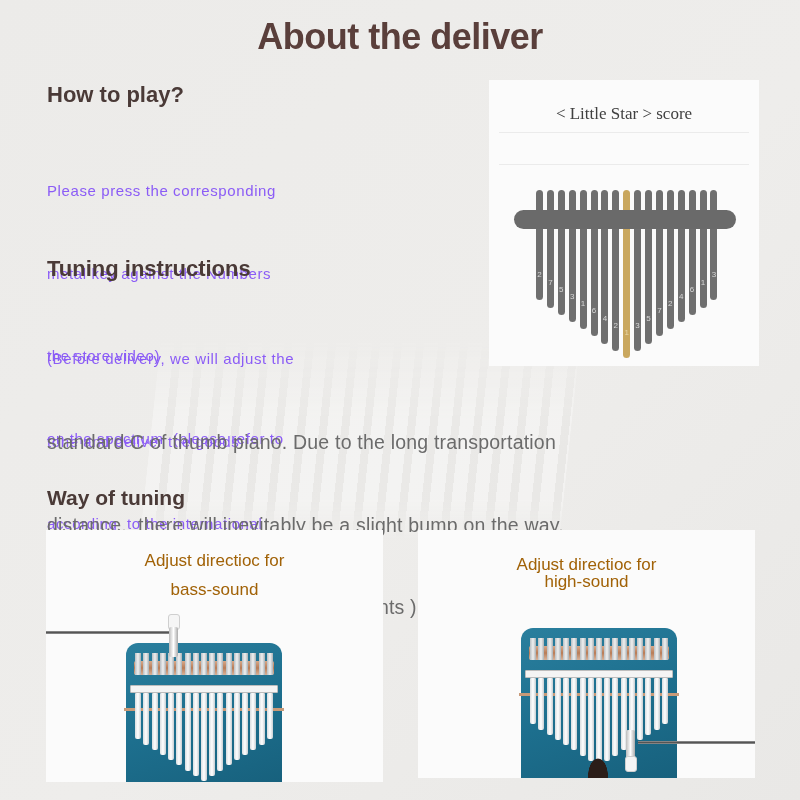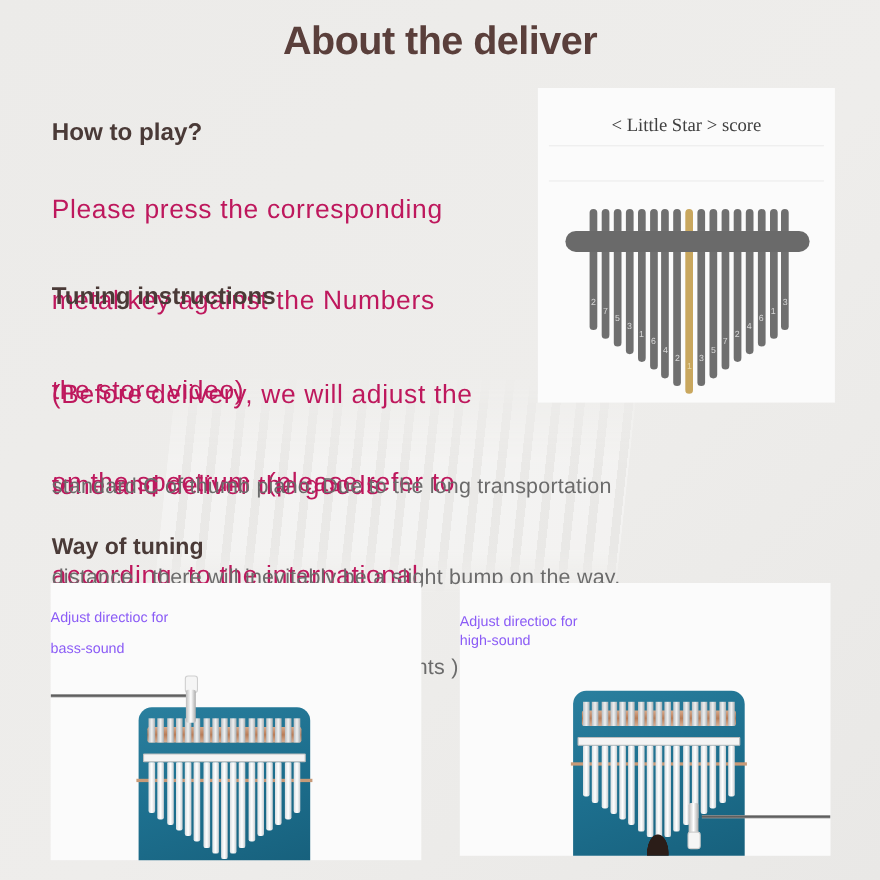--- a/index.html
+++ b/index.html
@@ -17,21 +17,21 @@
     mask-image: linear-gradient(180deg, transparent 0%, #000 40%, #000 80%, transparent 100%);
   }
   .title {
     position:absolute; top:16px; left:0; width:800px; text-align:center;
     font-size:36px; font-weight:bold; color:#5a3f3b; letter-spacing:-0.5px;
   }
   .h2 {
     position:absolute; left:47px; font-size:22px; font-weight:bold; color:#4a3a37;
   }
   .para {
-    position:absolute; left:47px; font-size:24px; color:#be185d; line-height:27.5px;
+    position:absolute; left:47px; font-size:15px; color:#8b5cf6; line-height:27.5px;
     letter-spacing:0.6px; white-space:pre;
   }
   .para2 {
     position:absolute; left:47px; font-size:19.5px; color:#6b6b6b; line-height:27.5px;
     letter-spacing:0.2px; white-space:pre;
   }
   .h3 {
     position:absolute; left:47px; top:486px; font-size:21px; font-weight:bold; color:#4a3a37;
   }
   
@@ -58,21 +58,21 @@
     position:absolute; width:9px; left:-1px; text-align:center; font-size:8px; color:#d8d8d8;
   }
   .bar {
     position:absolute; left:25px; top:130px; width:222px; height:19px; border-radius:10px; background:#6a6a6a;
   }
   
   .tune-card {
     position:absolute; top:530px; background:#fbfbfb; overflow:hidden;
   }
   .tune-caption {
-    position:absolute; left:0; width:100%; text-align:left; font-size:13px; color:#8b5cf6; line-height:29px;
+    position:absolute; left:0; width:100%; text-align:center; font-size:17px; color:#a16207; line-height:29px;
   }
   .kbody {
     position:absolute; border-radius:12px 12px 0 0;
     background: linear-gradient(160deg, #2a7f9e 0%, #1d6f8e 50%, #17607c 100%);
   }
   .kbridge-copper {
     position:absolute; height:14px; border-radius:2px;
     background: linear-gradient(180deg, #d7a98a 0%, #b87c57 50%, #d9b39a 100%);
   }
   .kbar {
@@ -94,21 +94,21 @@
   .tool-cap { position:absolute; width:10px; height:14px; background:#f5f5f5; border:1px solid #cfcfcf; border-radius:3px; }
   .deer { position:absolute; }
 </style>
 </head>
 <body>
 
 <div class="watermark"></div>
 
 <div class="title">About the deliver</div>
 
-<div class="h2" style="top:107px;text-align:right;">How to play?</div>
+<div class="h2" style="top:82px;text-align:right;">How to play?</div>
 <div class="para" style="top:122px;">
   <div>Please press the corresponding</div>
   <div>metal key against the Numbers</div>
   <div>the store video)</div>
   <div>on the spectrum  (please refer to</div>
 </div>
 
 <div class="h2" style="top:256px;">Tuning instructions</div>
 <div class="para" style="top:290px;">
   <div>(Before delivery, we will adjust the</div>

